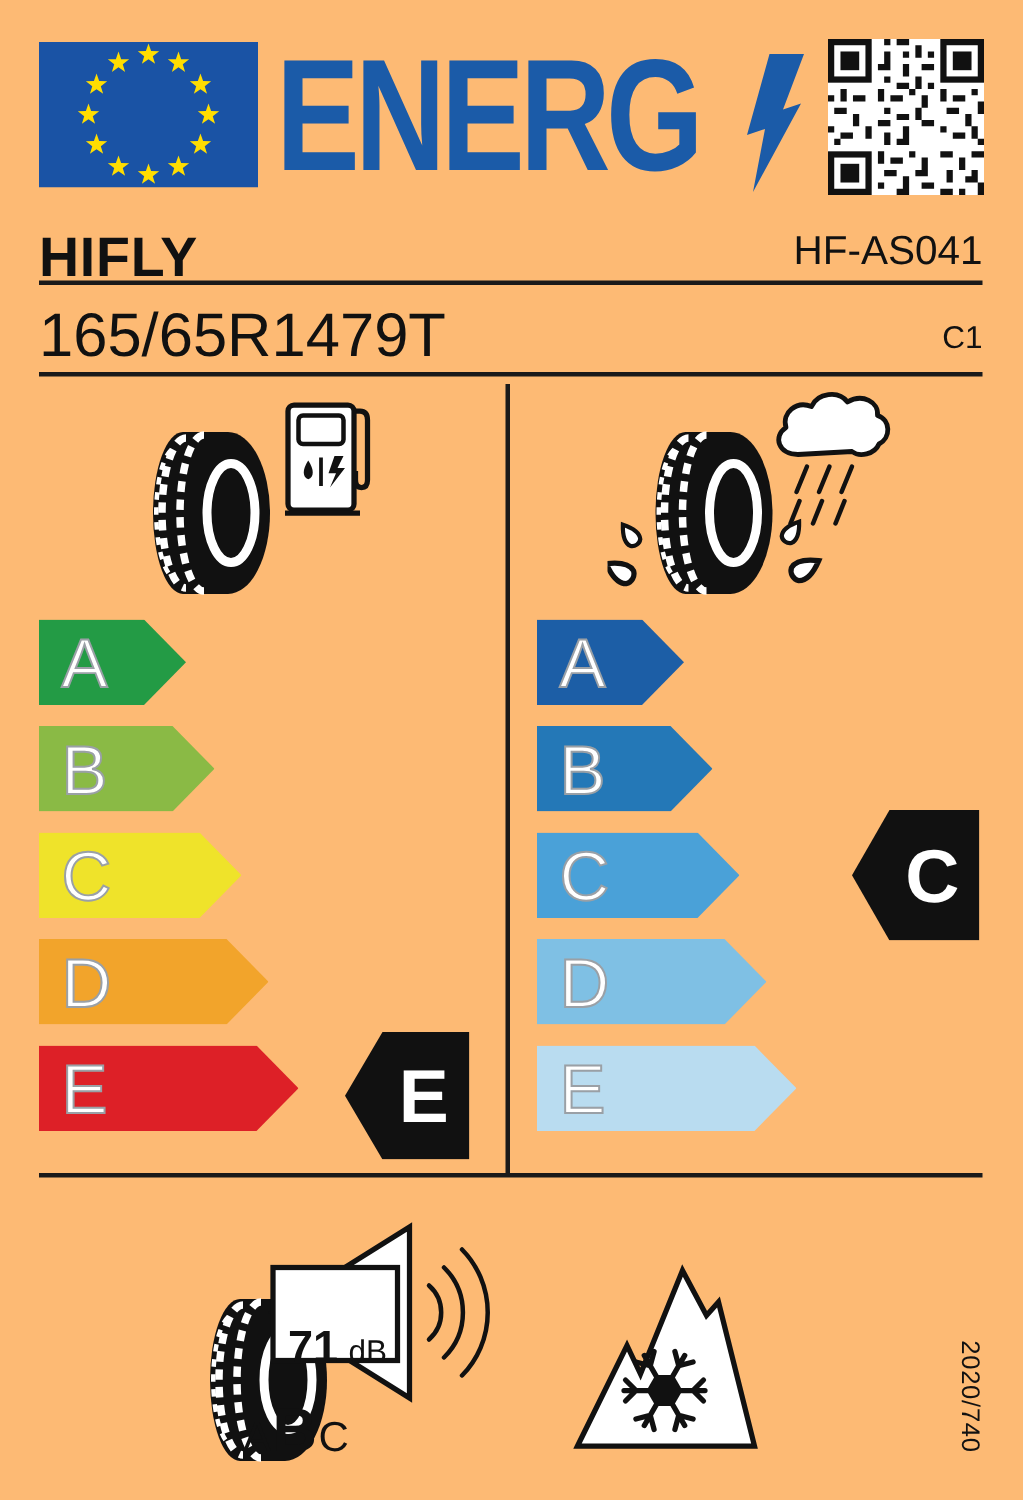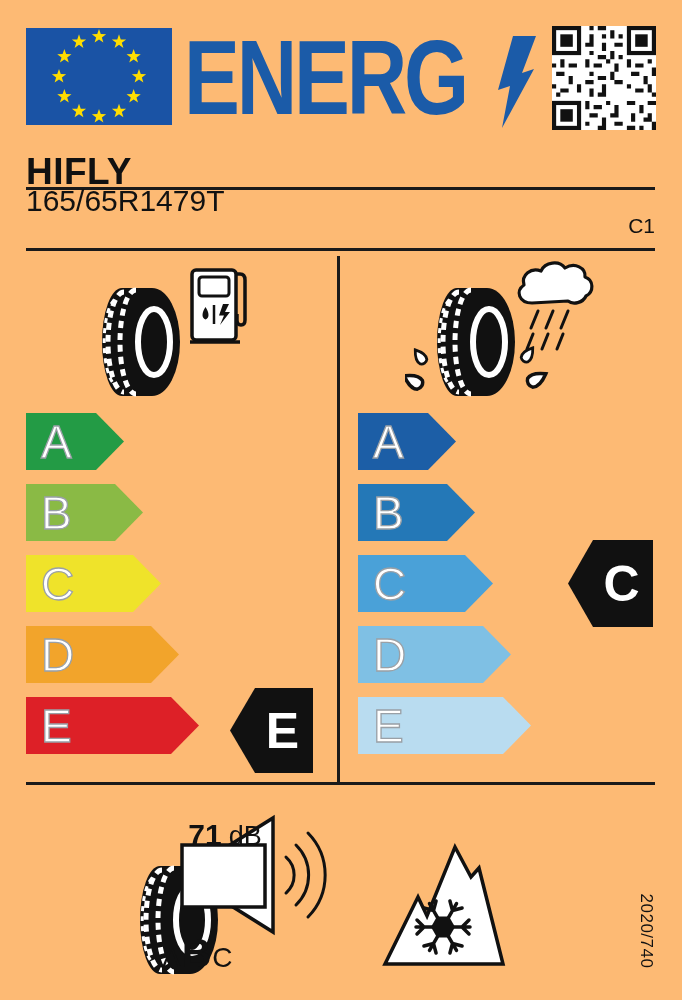--- a/index.html
+++ b/index.html
@@ -13,21 +13,21 @@
   #energ{
     left:184px;top:22px;font-size:106px;line-height:110px;font-weight:bold;
     letter-spacing:-4px;transform:scaleX(0.79);transform-origin:left top;white-space:nowrap;
   }
   
   .hrule{left:26px;width:629px;height:2.5px;background:#1a1a1a;}
   .vrule{left:337px;top:256px;width:2.5px;height:526px;background:#1a1a1a;}
   
   #brand{left:26px;top:151px;font-size:37px;font-weight:bold;letter-spacing:.5px;}
   #model{right:27px;top:152px;font-size:27px;}
-  #size{left:26px;top:184px;font-size:30px;}
+  #size{left:26px;top:200px;font-size:41px;}
   #class{right:27px;top:214px;font-size:21px;}
   
   .arrow{
     height:57px;display:flex;align-items:center;box-sizing:border-box;padding-left:15px;
     clip-path:polygon(0 0,calc(100% - 28px) 0,100% 50%,calc(100% - 28px) 100%,0 100%);
   }
   .arrow span{
     font-size:46px;color:#fff;-webkit-text-stroke:1.3px #9aa0a6;line-height:1;
   }
   .col-l{left:26px;} .col-r{left:358px;}
@@ -35,23 +35,23 @@
   .w0{width:98px;} .w1{width:117px;} .w2{width:135px;} .w3{width:153px;} .w4{width:173px;}
   
   .badge{
     display:flex;align-items:center;justify-content:center;box-sizing:border-box;padding-left:22px;
     clip-path:polygon(25px 0,100% 0,100% 100%,25px 100%,0 50%);
     color:#fff;font-weight:bold;font-size:50px;
   }
   #fuel-badge{left:230px;top:688px;width:83px;height:85px;}
   #wet-badge{left:568px;top:540px;width:85px;height:87px;}
   
-  #db-box{left:186px;top:818px;width:78px;height:52px;display:flex;align-items:baseline;justify-content:center;}
+  #db-box{left:186px;top:882px;width:78px;height:52px;display:flex;align-items:baseline;justify-content:center;}
   #db-box .val{font-size:30px;font-weight:bold;}
-  #db-box .unit{font-size:27px;margin-left:7px;}
+  #db-box .unit{font-size:21px;margin-left:7px;}
   #abc{left:162px;top:930px;display:flex;align-items:baseline;}
   #abc .n-a,#abc .n-c{font-size:28px;letter-spacing:1px;}
   #abc .n-b{font-size:41px;font-weight:bold;letter-spacing:1px;}
   
   #reg{left:596px;top:921px;width:100px;text-align:center;font-size:17px;transform:rotate(90deg);letter-spacing:.5px;}
   svg{display:block;}
 </style>
 </head>
 <body>
 
@@ -114,20 +114,21 @@
                M72 32h4v8h-4z M80 36h8v4h-8z M92 32h4v4h-4z M96 40h4v8h-4z M76 44h8v4h-8z M88 48h4v8h-4z
                M72 56h4v4h-4z M80 60h8v4h-8z M92 56h4v8h-4z M96 64h4v4h-4z
                M32 72h4v8h-4z M40 76h8v4h-8z M52 72h4v4h-4z M60 76h4v8h-4z M36 84h8v4h-8z M48 88h4v8h-4z
                M56 84h8v4h-8z M32 92h4v4h-4z M44 96h8v4h-8z M60 92h8v4h-8z
                M72 72h8v4h-8z M84 76h4v8h-4z M92 72h8v4h-8z M76 84h4v8h-4z M88 88h8v4h-8z M72 96h8v4h-8z
                M92 84h4v4h-4z M96 92h4v8h-4z M84 96h4v4h-4z"></path>
     </g>
   </svg>
 
   <div id="brand" class="abs">HIFLY</div>
+  <div id="model" class="abs">HF-AS041</div>
   <div class="abs hrule" style="top:187px"></div>
   <div id="size" class="abs">165/65R1479T</div>
   <div id="class" class="abs">C1</div>
   <div class="abs hrule" style="top:248px"></div>
   <div class="abs vrule"></div>
 
   <div>
     <svg class="abs" style="left:90px;top:258px" width="165" height="145" viewBox="0 0 165 145">
       <use href="#tire" transform="translate(8,30)"></use>
       <g transform="translate(100,4)" stroke="#111" fill="none" stroke-width="3.5">

